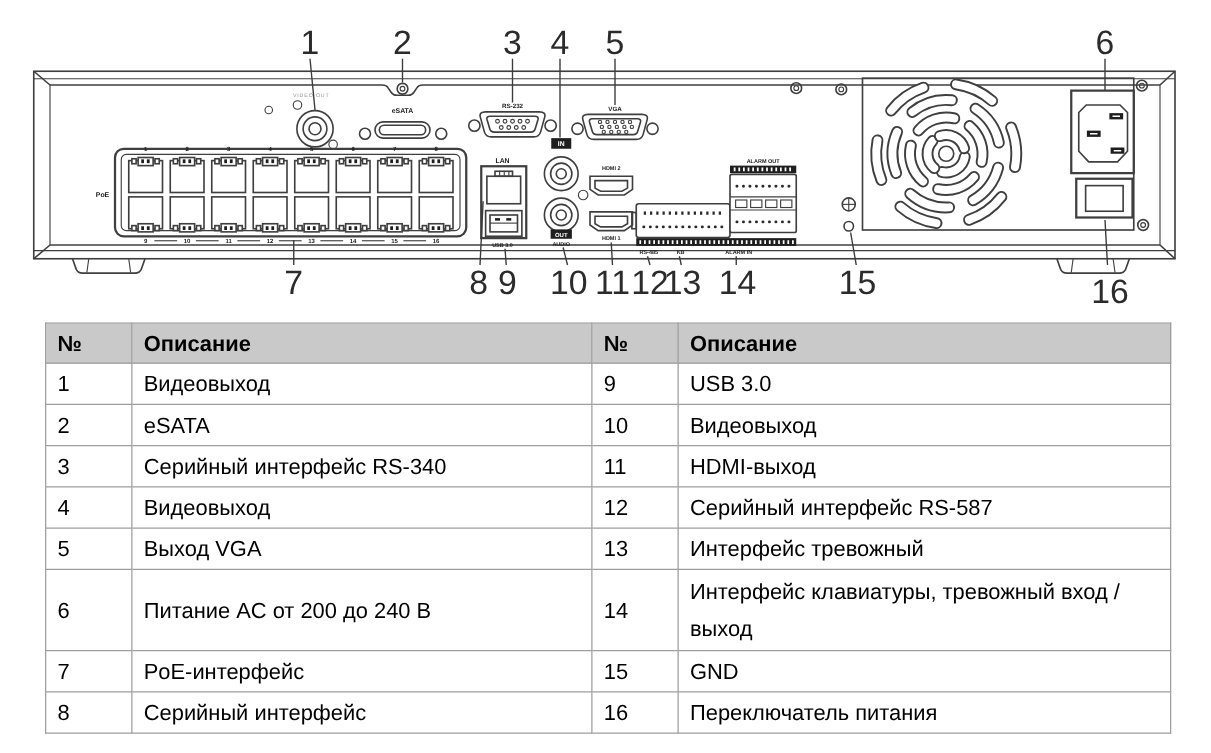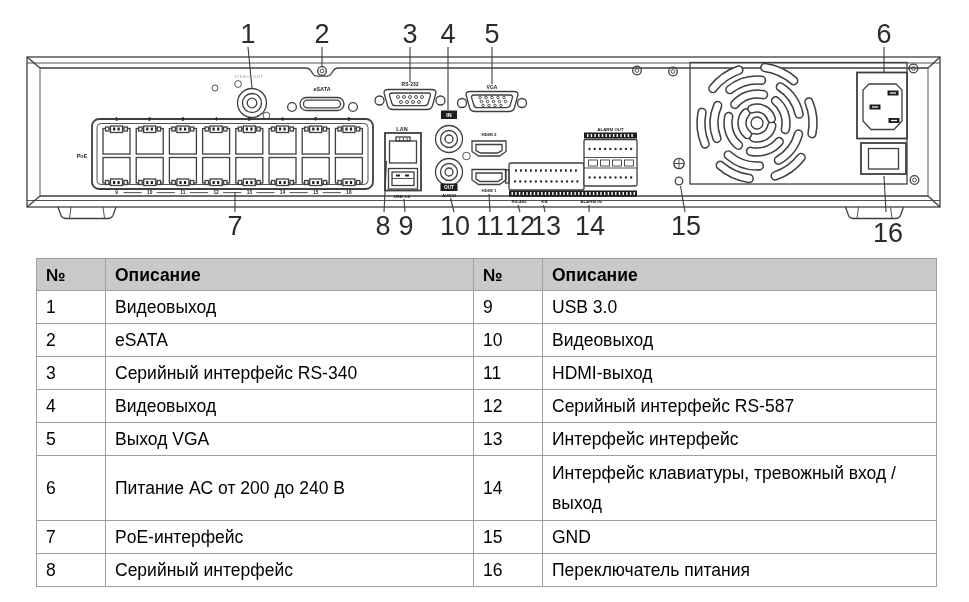--- a/index.html
+++ b/index.html
@@ -424,21 +424,21 @@
       <tr>
         <td>4</td>
         <td>Видеовыход</td>
         <td>12</td>
         <td>Серийный интерфейс RS-587</td>
       </tr>
       <tr>
         <td>5</td>
         <td>Выход VGA</td>
         <td>13</td>
-        <td>Интерфейс интерфейс</td>
+        <td>Интерфейс тревожный</td>
       </tr>
       <tr class="tall">
         <td>6</td>
         <td>Питание AC от 200 до 240 В</td>
         <td>14</td>
         <td>Интерфейс клавиатуры, тревожный вход / выход</td>
       </tr>
       <tr>
         <td>7</td>
         <td>PoE-интерфейс</td>

